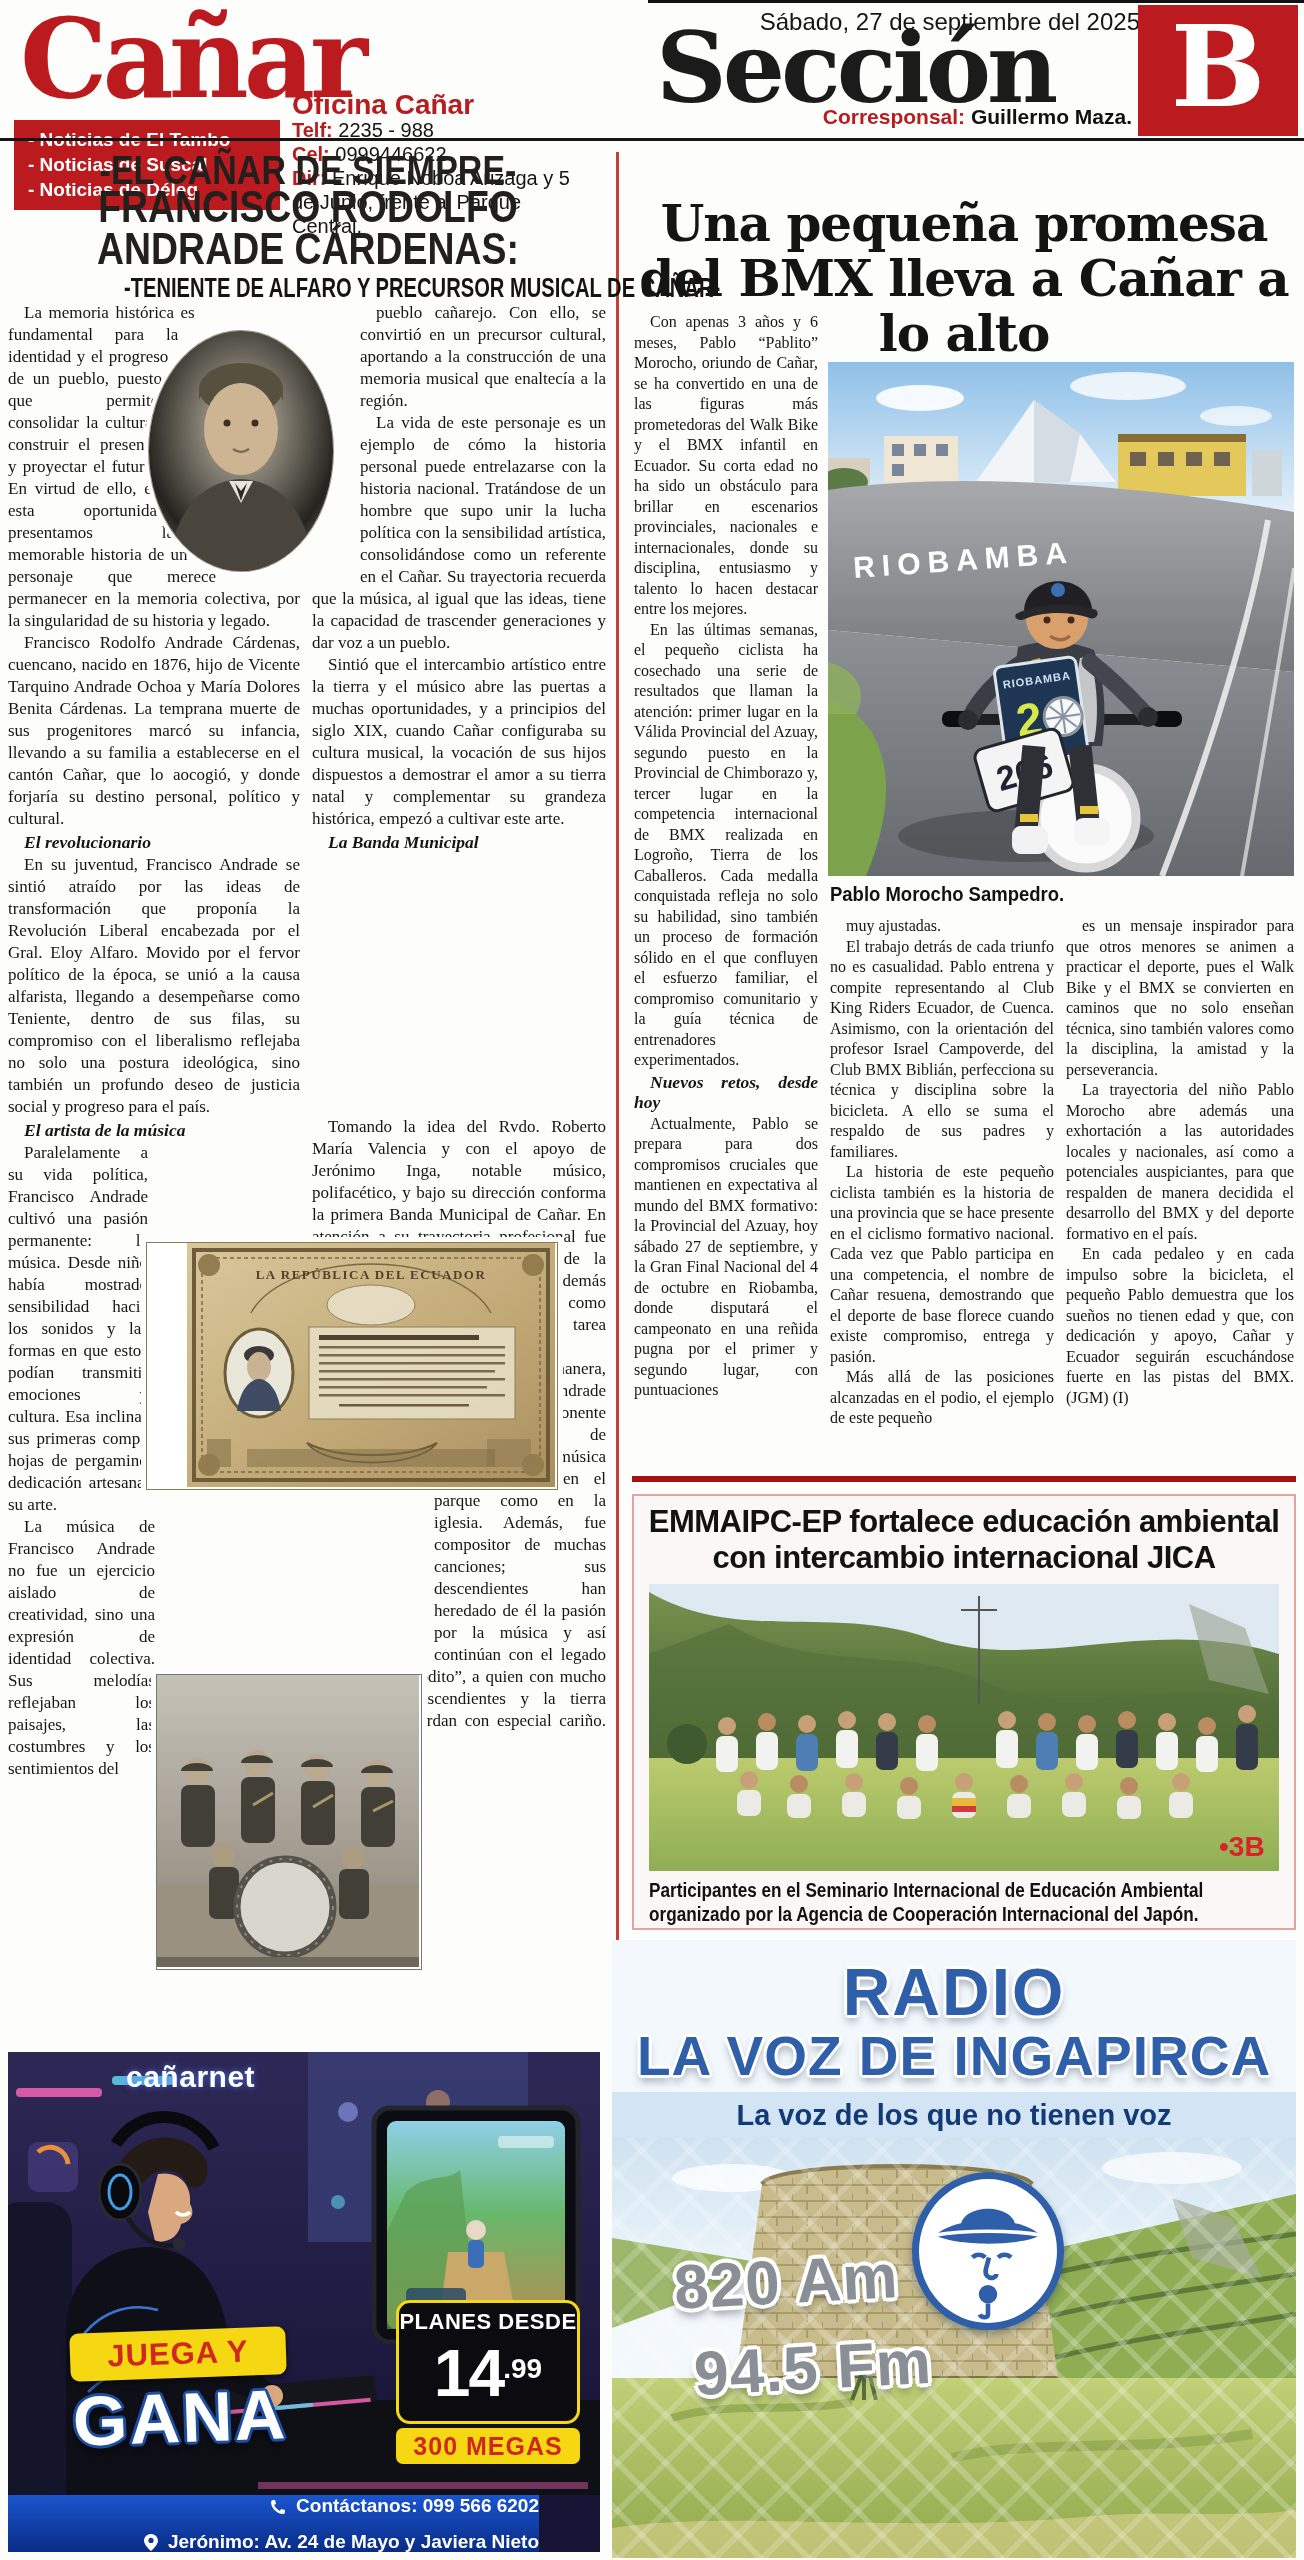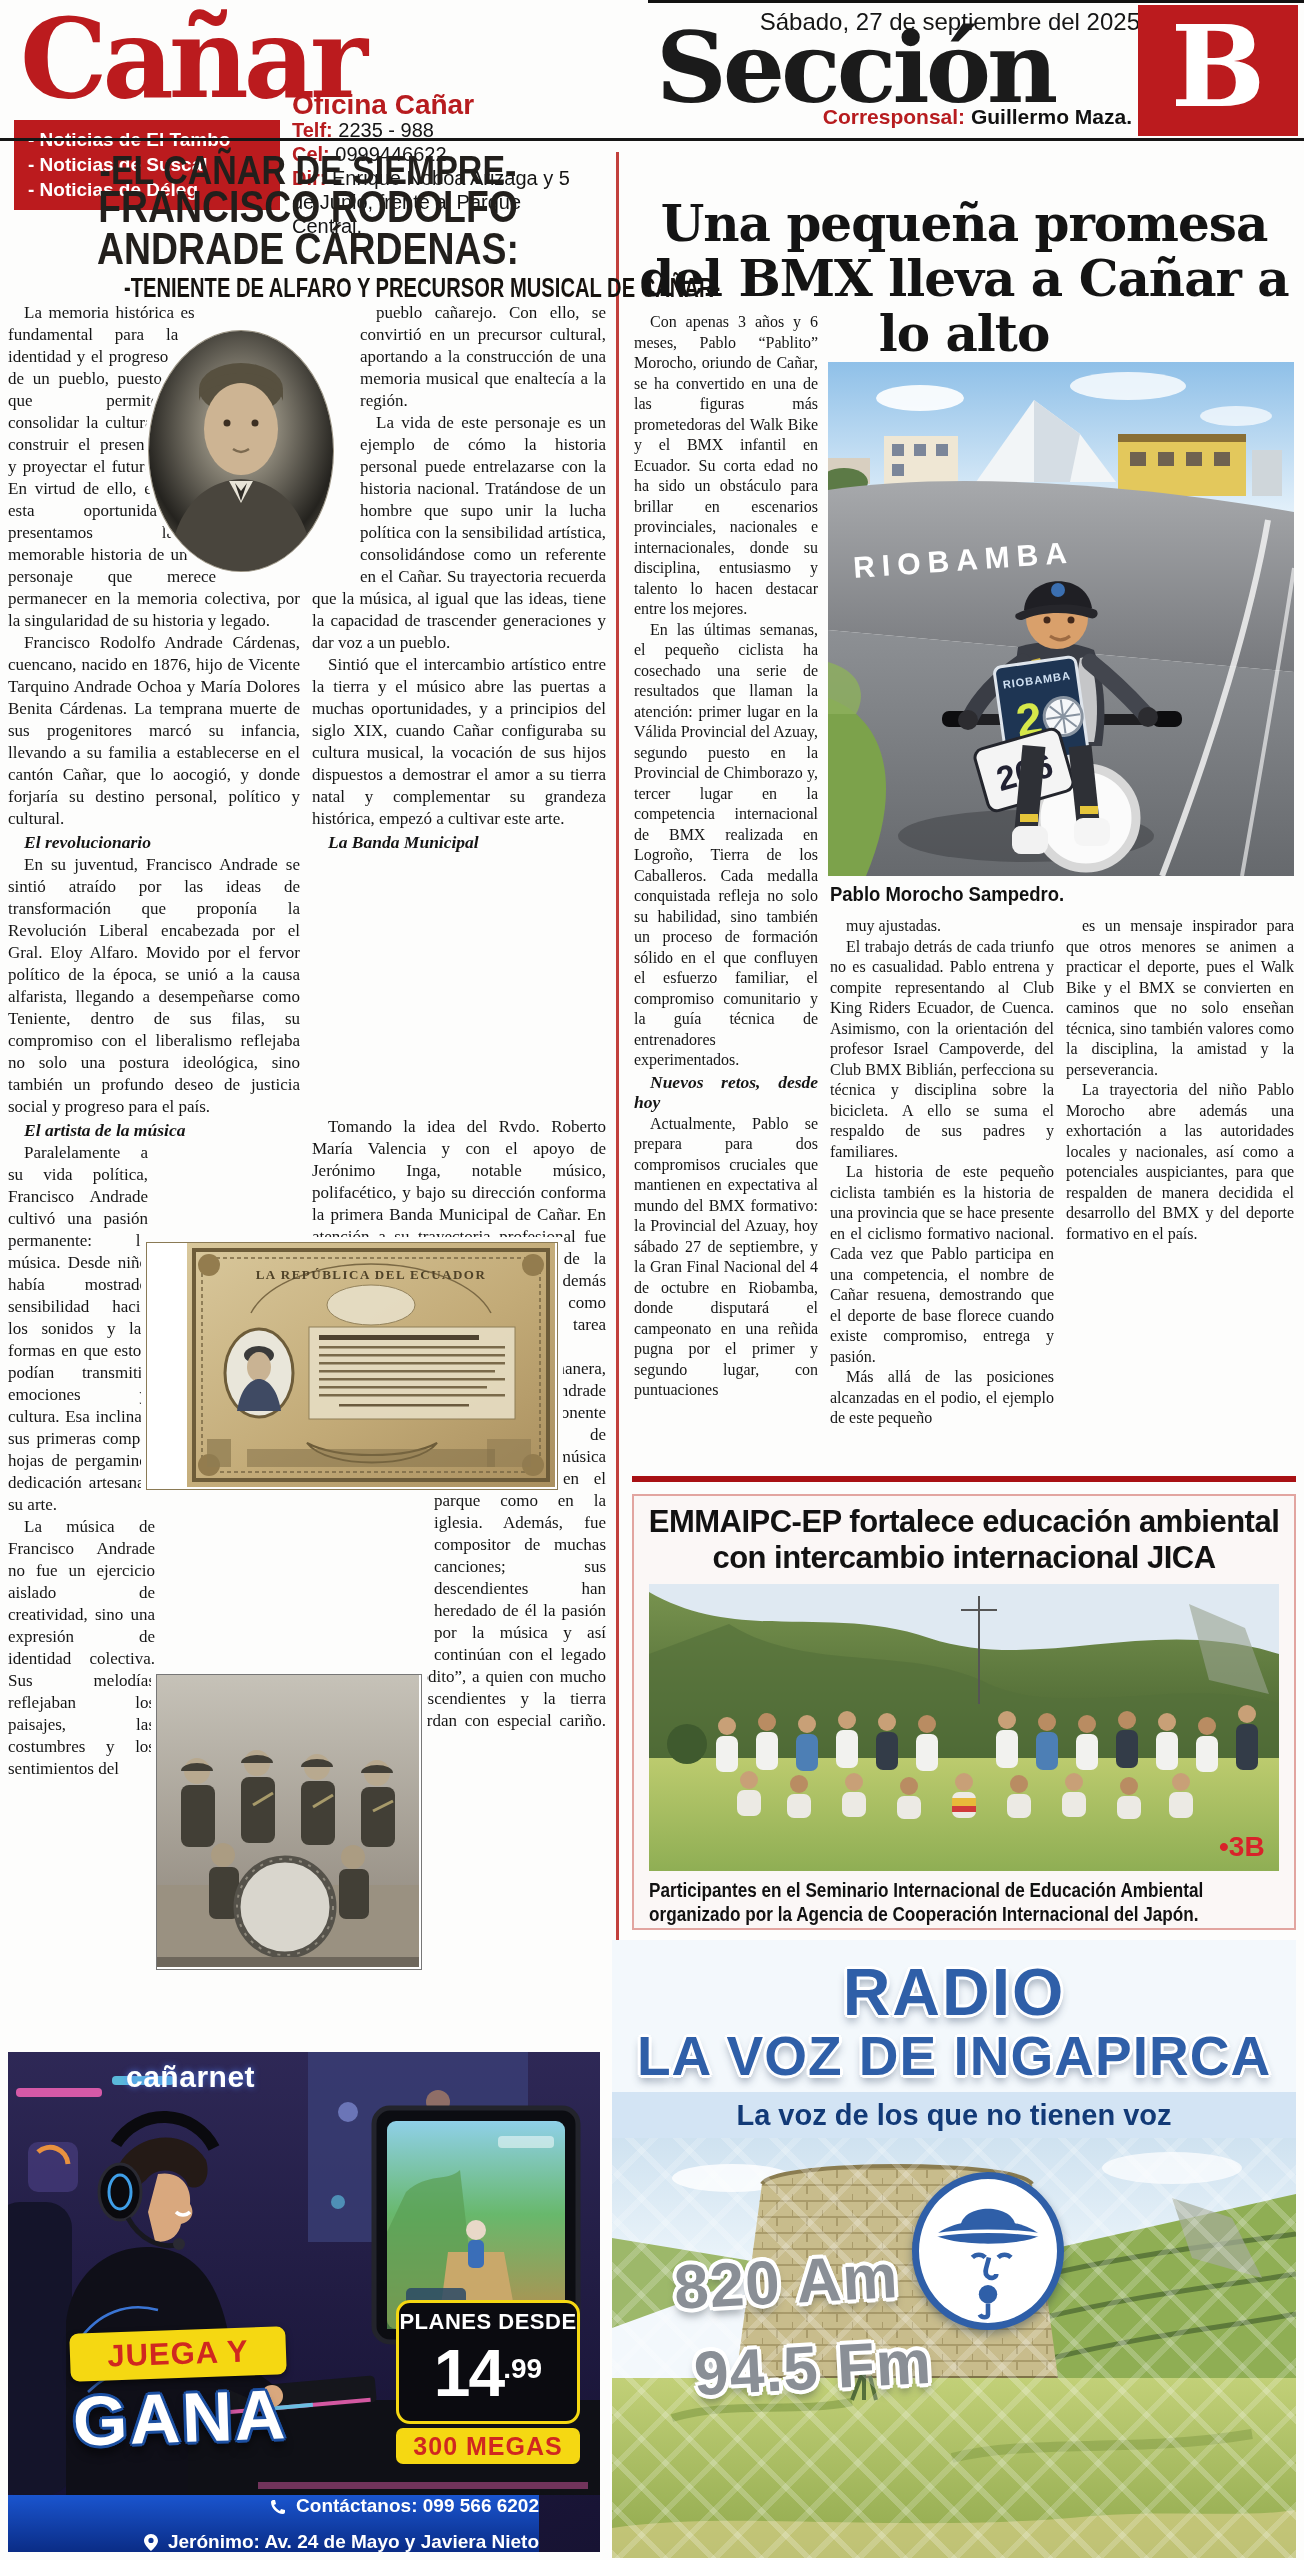--- a/index.html
+++ b/index.html
@@ -405,20 +405,21 @@
 
   <div class="ncol" id="bmx-c2">
     <p>muy ajustadas.</p>
     <p>El trabajo detrás de cada triunfo no es casualidad. Pablo entrena y compite representando al Club King Riders Ecuador, de Cuenca. Asimismo, con la orientación del profesor Israel Campoverde, del Club BMX Biblián, perfecciona su técnica y disciplina sobre la bicicleta. A ello se suma el respaldo de sus padres y familiares.</p>
     <p>La historia de este pequeño ciclista también es la historia de una provincia que se hace presente en el ciclismo formativo nacional. Cada vez que Pablo participa en una competencia, el nombre de Cañar resuena, demostrando que el deporte de base florece cuando existe compromiso, entrega y pasión.</p>
     <p>Más allá de las posiciones alcanzadas en el podio, el ejemplo de este pequeño</p>
   </div>
   <div class="ncol" id="bmx-c3">
     <p>es un mensaje inspirador para que otros menores se animen a practicar el deporte, pues el Walk Bike y el BMX se convierten en caminos que no solo enseñan técnica, sino también valores como la disciplina, la amistad y la perseverancia.</p>
     <p>La trayectoria del niño Pablo Morocho abre además una exhortación a las autoridades locales y nacionales, así como a potenciales auspiciantes, para que respalden de manera decidida el desarrollo del BMX y del deporte formativo en el país.</p>
+    <p>En cada pedaleo y en cada impulso sobre la bicicleta, el pequeño Pablo demuestra que los sueños no tienen edad y que, con dedicación y apoyo, Cañar y Ecuador seguirán escuchándose fuerte en las pistas del BMX. (JGM) (I)</p>
   </div>
 
   <div class="abs" id="bmx-rule"></div>
 
   <div class="abs" id="emma-box">
     <div id="emma-title">EMMAIPC-EP fortalece educación ambiental con intercambio internacional JICA</div>
     <div id="emma-photo">
       <svg width="630" height="287" viewBox="0 0 630 287">
         <defs>
           <linearGradient id="mnt" x1="0" y1="0" x2="0" y2="1">

